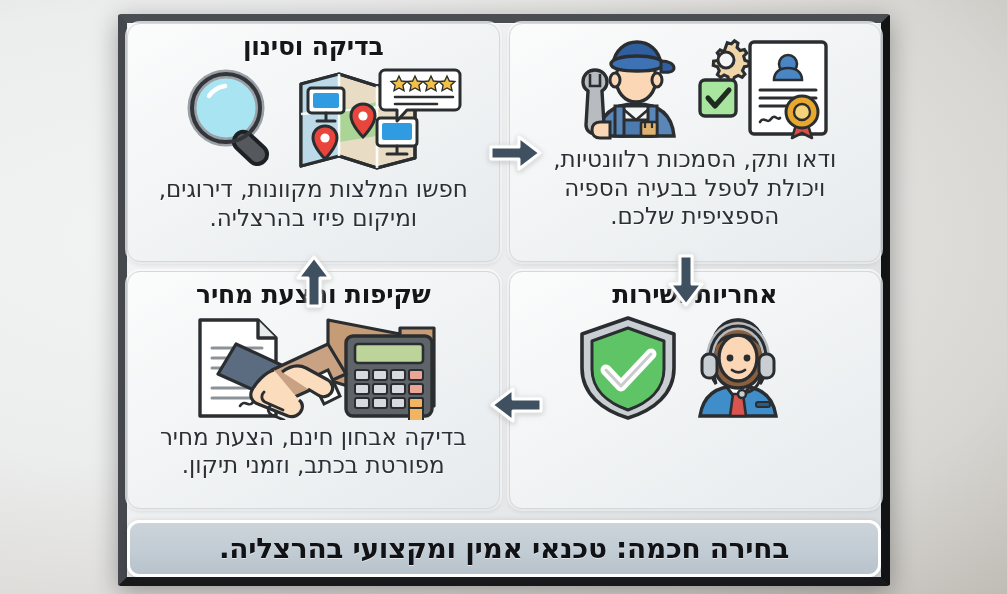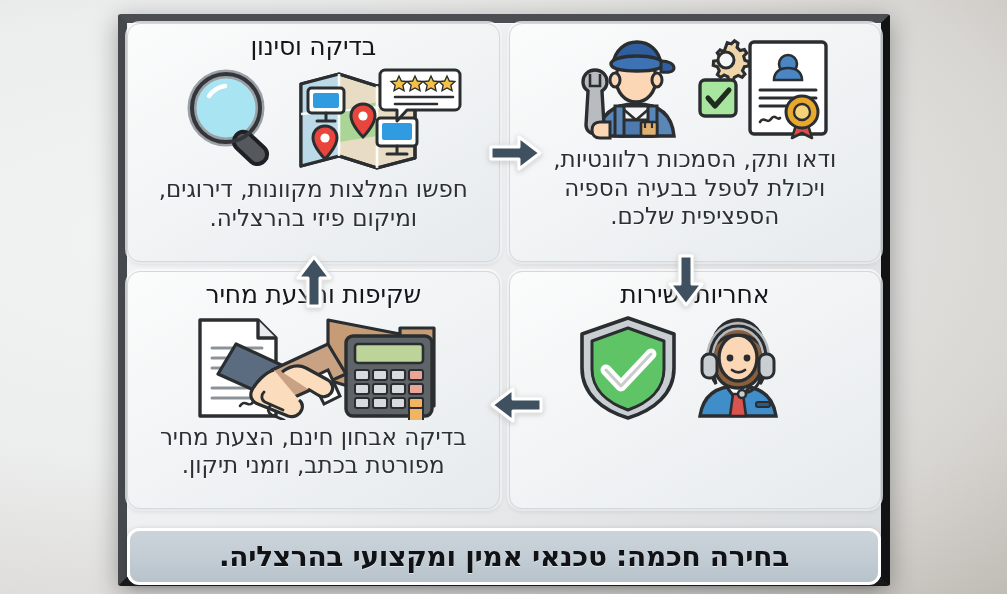--- a/index.html
+++ b/index.html
@@ -37,38 +37,38 @@
     background:linear-gradient(150deg,#fbfcfc 0%,#f3f5f6 40%,#eceff1 75%,#e6eaed 100%);
     border:1px solid #d3d9dd;
     border-radius:13px;
     box-shadow:0 2px 5px rgba(40,50,60,.13), 0 0 0 2px rgba(255,255,255,.75);
     display:flex;flex-direction:column;align-items:center;
     padding:7px 14px 8px;box-sizing:border-box;
     overflow:hidden;
   }
   .card-title{
     direction:rtl;unicode-bidi:bidi-override;
-    font-size:25px;font-weight:normal;color:#141619;
+    font-size:25px;font-weight:bold;color:#141619;
     letter-spacing:-.2px;line-height:1.12;text-align:center;
     margin-top:2px;white-space:nowrap;
     text-shadow:0 1px 0 rgba(255,255,255,.85);
   }
   .art{flex:0 0 auto;height:108px;margin:4px 0 2px;display:flex;align-items:center;justify-content:center;}
   .card-body{
     direction:rtl;
     font-size:23px;line-height:1.24;color:#2c3035;
     text-align:center;font-weight:500;
     text-shadow:0 1px 0 rgba(255,255,255,.7);
   }
   .banner{
     position:absolute;left:0;top:497px;width:754px;height:57px;
     background:linear-gradient(180deg,#ccd4da 0%,#c2ccd4 55%,#b7c2cb 100%);
     border:3px solid #ffffff;border-radius:12px;box-sizing:border-box;
     box-shadow:0 2px 6px rgba(30,40,50,.25);
-    display:flex;align-items:center;justify-content:center;margin-top:8px;
+    display:flex;align-items:center;justify-content:center;
   }
   .banner-text{
     direction:rtl;font-size:28px;font-weight:bold;color:#101215;
     letter-spacing:-.3px;white-space:nowrap;
     text-shadow:0 1px 0 rgba(255,255,255,.55);
   }
   
   .arrow{position:absolute;z-index:5;
     filter:drop-shadow(0 0 2px rgba(255,255,255,.95)) drop-shadow(0 1px 2px rgba(0,0,0,.25));}
   .a-right{left:362px;top:111px;}

